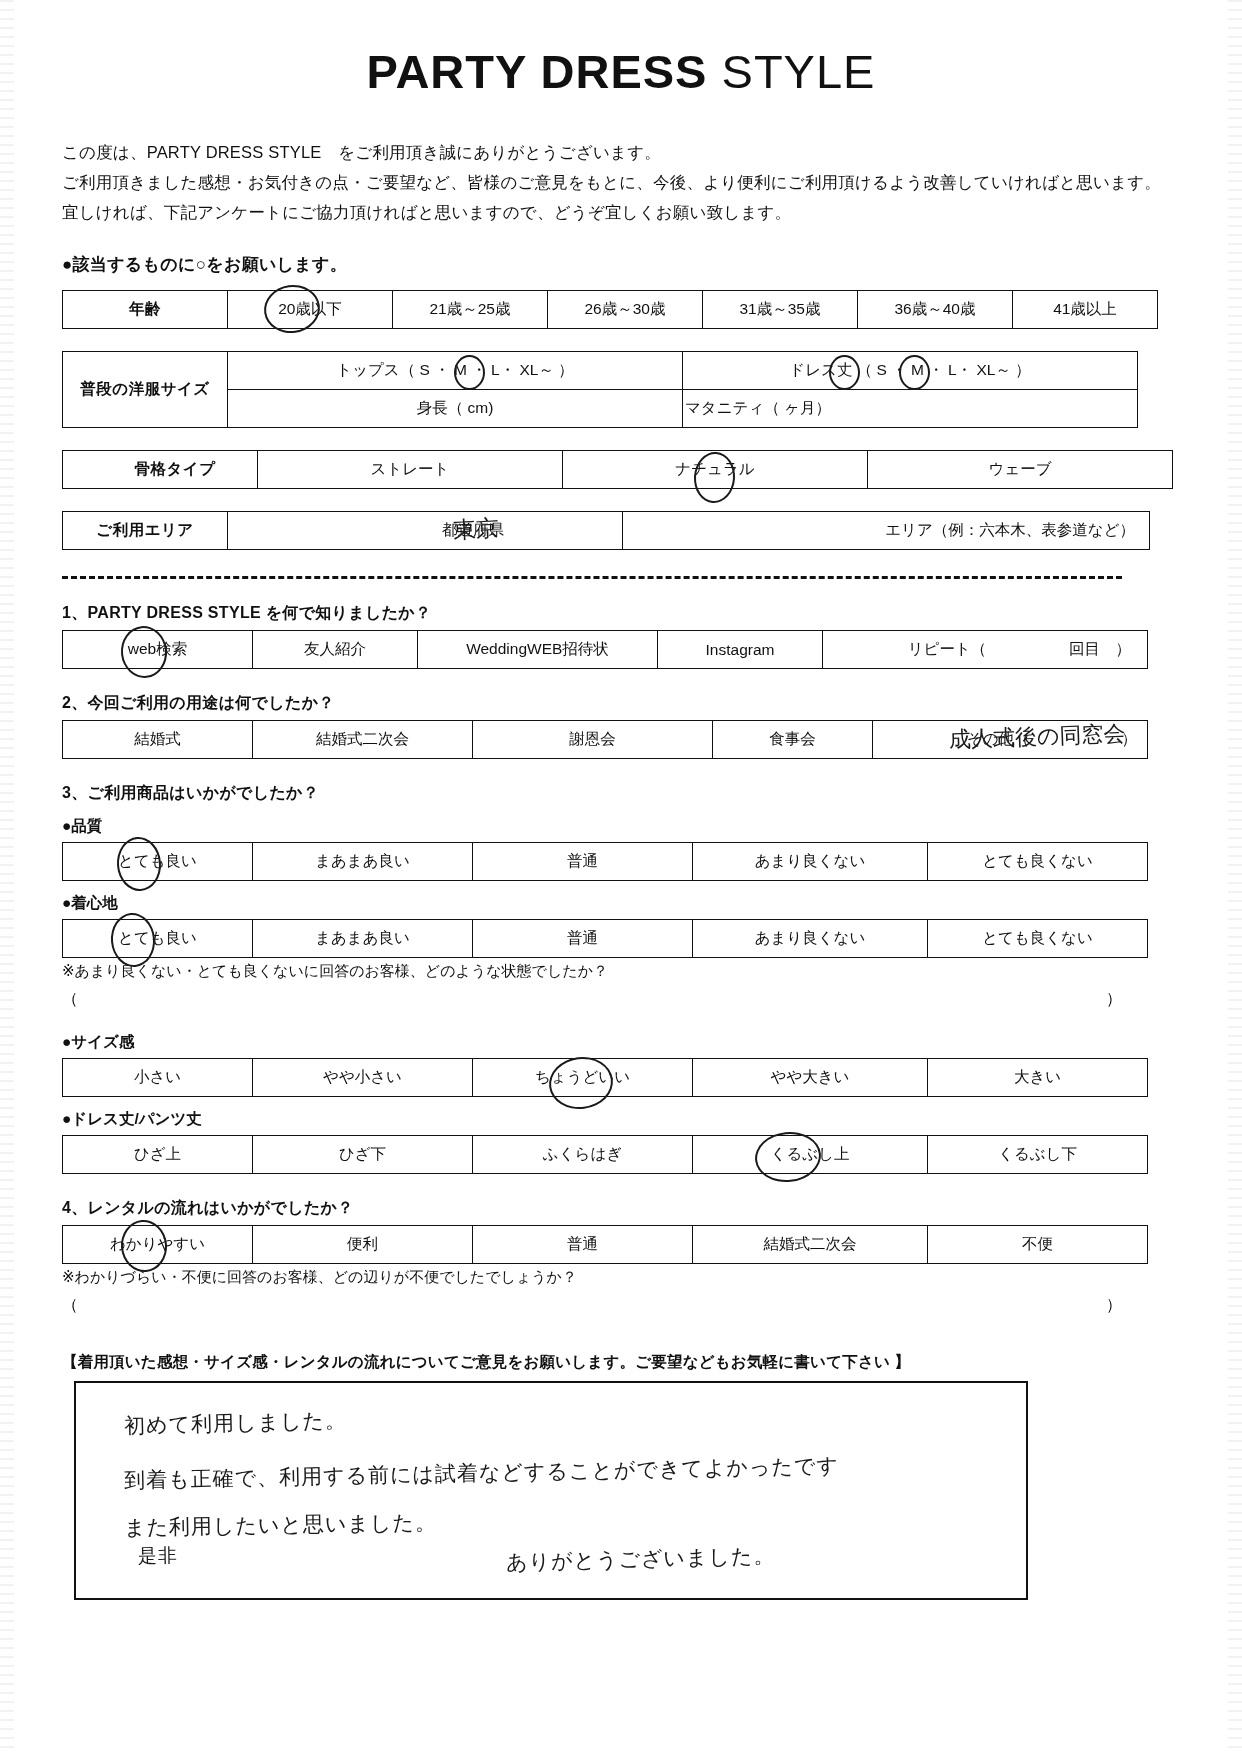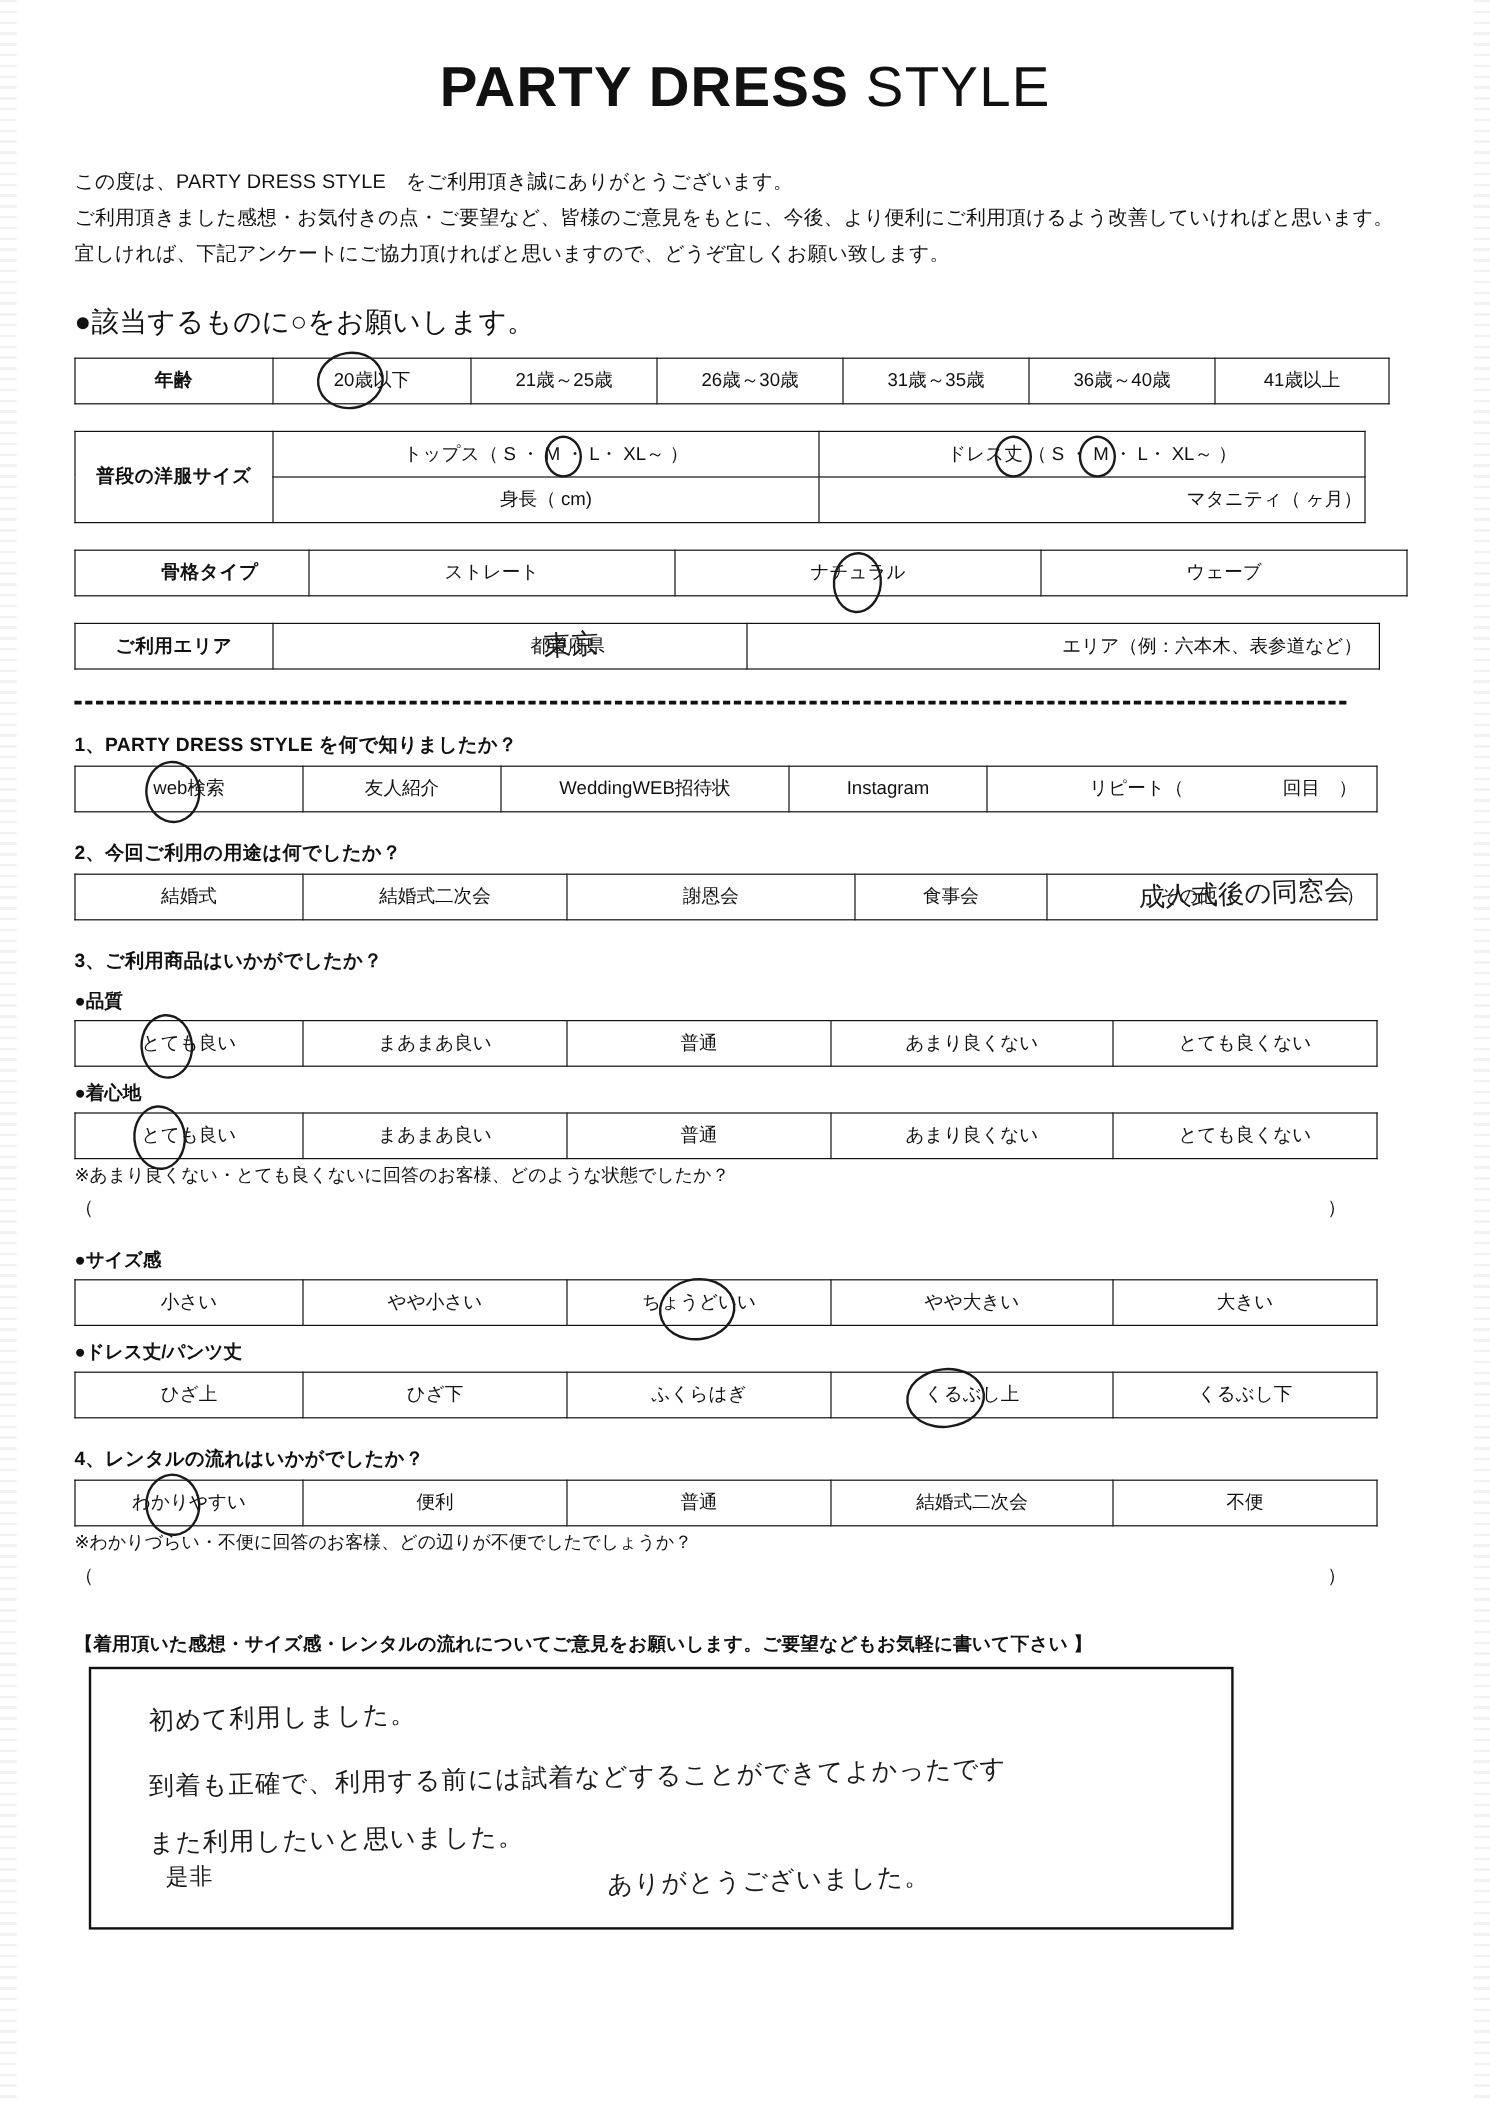--- a/index.html
+++ b/index.html
@@ -33,22 +33,22 @@
   .title .l{font-weight:300;}
 
   .intro{
     margin:42px 0 0 62px;
     font-size:16.5px;
     line-height:30px;
     letter-spacing:0.2px;
   }
   .leadin{
     margin:26px 0 0 62px;
-    font-size:23px;
-    font-weight:normal;
+    font-size:17px;
+    font-weight:bold;
     letter-spacing:0.3px;
   }
 
   table.grid{
     border-collapse:collapse;
     table-layout:fixed;
     margin-left:62px;
     font-size:15.5px;
   }
   table.grid td{
@@ -176,21 +176,21 @@
         <span class="circ sm" style="left:226px;top:3px;width:27px;height:31px;"></span>
       </td>
       <td style="width:450px;position:relative;">
         <span>ドレス丈 （ S ・  M  ・ L・ XL～ ）</span>
         <span class="circ sm" style="left:146px;top:3px;width:27px;height:31px;"></span>
         <span class="circ sm" style="left:216px;top:3px;width:27px;height:31px;"></span>
       </td>
     </tr>
     <tr>
       <td class="lft" style="text-align:center;">身長（                              cm)</td>
-      <td style="text-align:right;">マタニティ（                        ヶ月）</td>
+      <td style="text-align:left;">マタニティ（                        ヶ月）</td>
     </tr>
   </tbody>
     </table>
 
   <div class="sec-gap"></div>
 
   <table class="grid">
     <tbody>
         <tr>
       <td class="lab" style="width:160px;padding-left:32px;">骨格タイプ</td>

